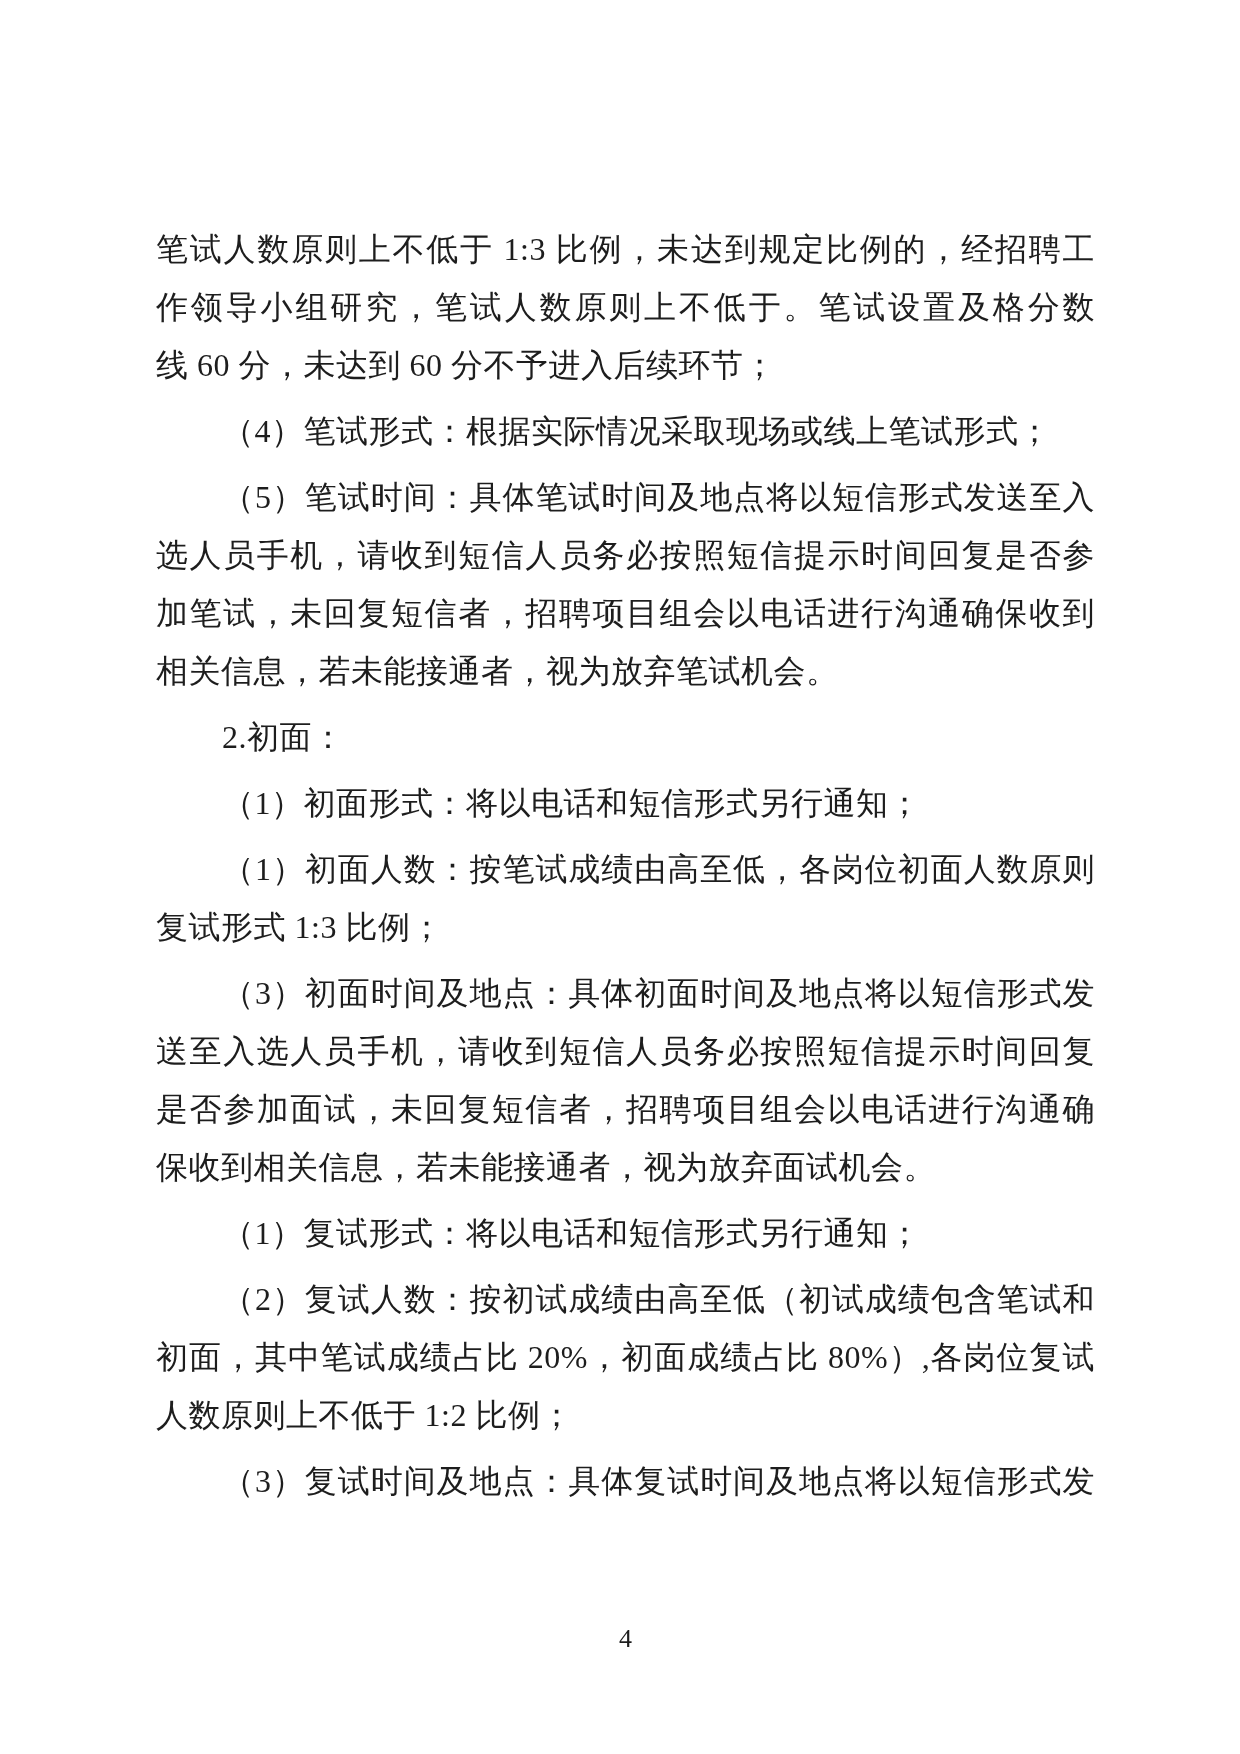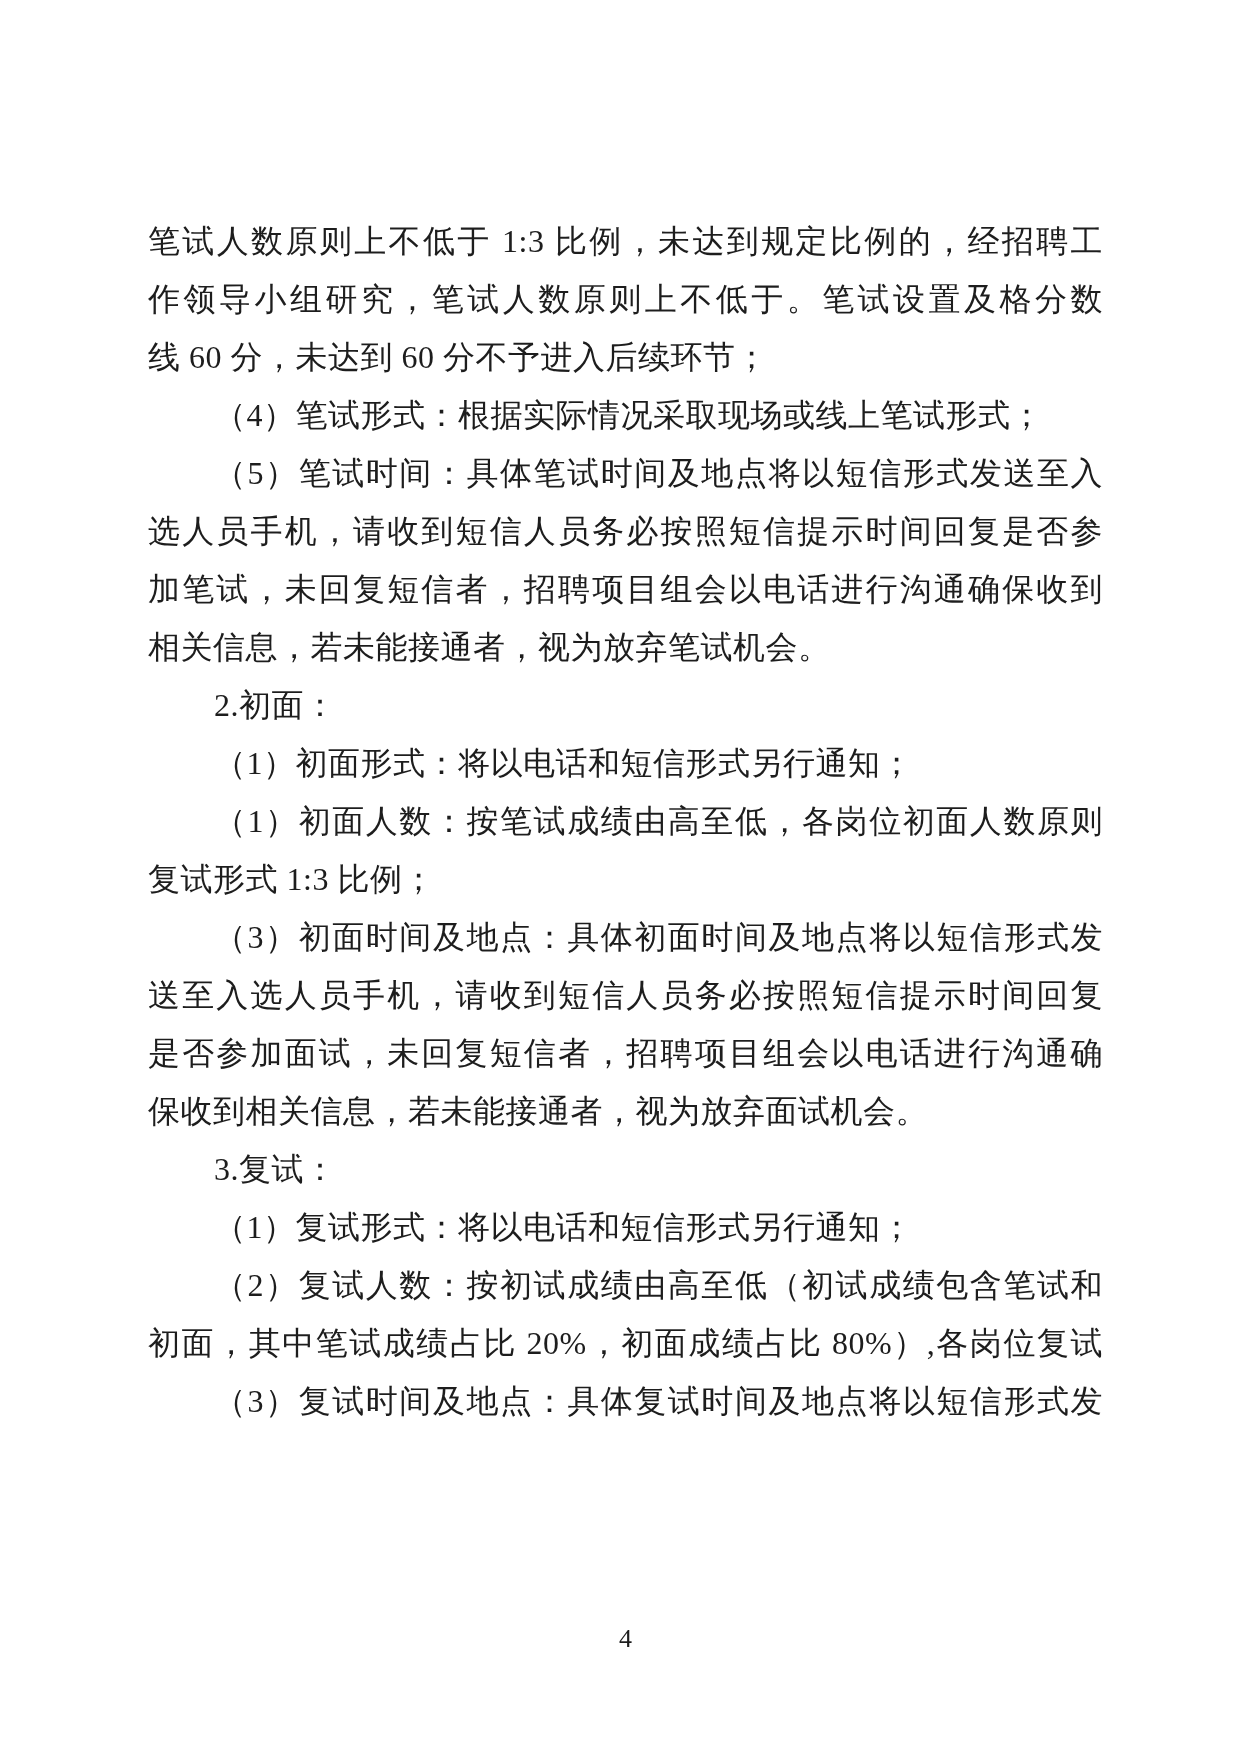--- a/index.html
+++ b/index.html
@@ -16,21 +16,21 @@
     font-family: "Liberation Serif", "DejaVu Serif", serif;
     color: #1d1d1d;
   }
   .body-text {
     position: absolute;
     left: 148px;
     top: 212px;
     width: 955px;
   }
   .para {
-    margin: 0;
+    margin: 8px;
     padding: 0;
   }
   .line {
     font-size: 32px;
     line-height: 58px;
     height: 58px;
     overflow: hidden;
     white-space: pre-wrap;
     letter-spacing: 0.5px;
   }
@@ -83,28 +83,26 @@
         <div class="line justify indent">（1）初面人数：按笔试成绩由高至低，各岗位初面人数原则</div>
         <div class="line">复试形式 1:3 比例；</div>
       </div>
       <div class="para">
         <div class="line justify indent">（3）初面时间及地点：具体初面时间及地点将以短信形式发</div>
         <div class="line justify">送至入选人员手机，请收到短信人员务必按照短信提示时间回复</div>
         <div class="line justify">是否参加面试，未回复短信者，招聘项目组会以电话进行沟通确</div>
         <div class="line">保收到相关信息，若未能接通者，视为放弃面试机会。</div>
       </div>
       <div class="para">
-        <div class="line indent">3.复试：</div>
-      </div>
-      <div class="para">
         <div class="line indent">（1）复试形式：将以电话和短信形式另行通知；</div>
       </div>
       <div class="para">
         <div class="line justify indent">（2）复试人数：按初试成绩由高至低（初试成绩包含笔试和</div>
         <div class="line justify">初面，其中笔试成绩占比 20%，初面成绩占比 80%）,各岗位复试</div>
+        <div class="line">人数原则上不低于 1:2 比例；</div>
       </div>
       <div class="para">
         <div class="line justify indent">（3）复试时间及地点：具体复试时间及地点将以短信形式发</div>
       </div>
     </div>
   <div class="footer">
     <span class="page-num">4</span>
   </div>
 </div>
 

